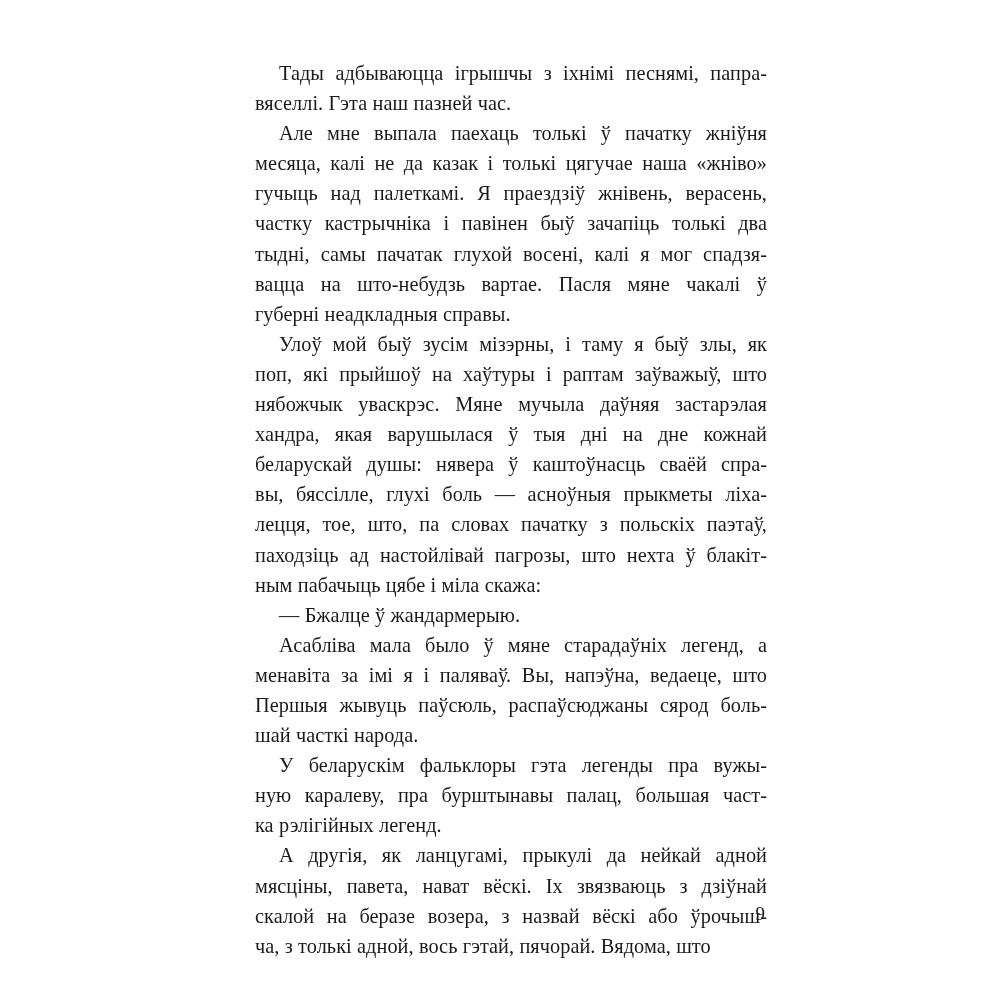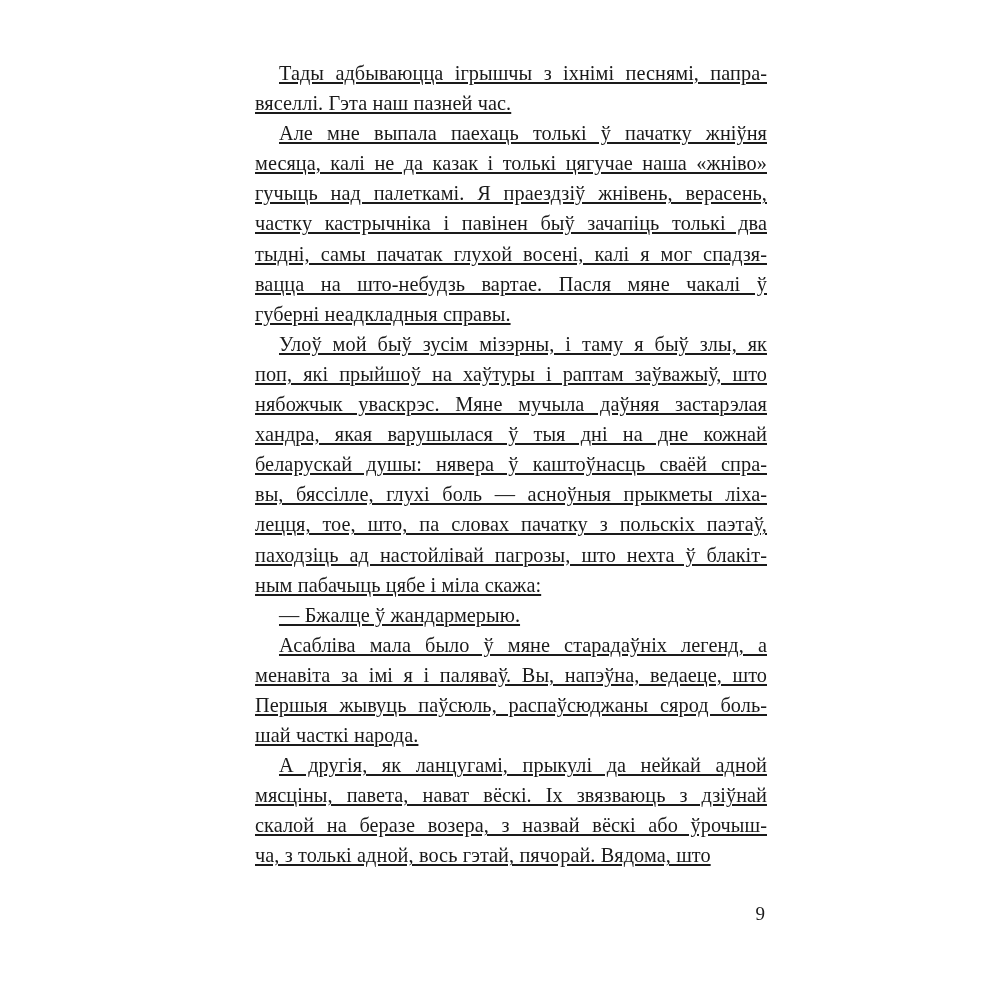--- a/index.html
+++ b/index.html
@@ -34,21 +34,20 @@
 
   .para {
     margin: 0;
     text-align: justify;
     text-justify: inter-word;
     font-size: 20.3px;
     line-height: 30.1px;
     letter-spacing: 0.05px;
     word-spacing: 0.2px;
     hyphens: none;
-    text-decoration: underline;
   }
 
   
   .line {
     display: block;
     text-align: justify;
     text-align-last: justify;
     white-space: pre-wrap;
   }
   .line.last {
@@ -101,20 +100,25 @@
       <p class="para">
         <span class="line indent last">— Бжалце ў жандармерыю.</span>
       </p>
       <p class="para">
         <span class="line indent">Асабліва мала было ў мяне старадаўніх легенд, а</span>
         <span class="line">менавіта за імі я і паляваў. Вы, напэўна, ведаеце, што</span>
         <span class="line">Першыя жывуць паўсюль, распаўсюджаны сярод боль-</span>
         <span class="line last">шай часткі народа.</span>
       </p>
       <p class="para">
+        <span class="line indent">У беларускім фальклоры гэта легенды пра вужы-</span>
+        <span class="line">ную каралеву, пра бурштынавы палац, большая част-</span>
+        <span class="line last">ка рэлігійных легенд.</span>
+      </p>
+      <p class="para">
         <span class="line indent">А другія, як ланцугамі, прыкулі да нейкай адной</span>
         <span class="line">мясціны, павета, нават вёскі. Іх звязваюць з дзіўнай</span>
         <span class="line">скалой на беразе возера, з назвай вёскі або ўрочыш-</span>
         <span class="line last">ча, з толькі адной, вось гэтай, пячорай. Вядома, што</span>
       </p>
     </div>
 
   <div class="page-number">9</div>
 
 </div>

